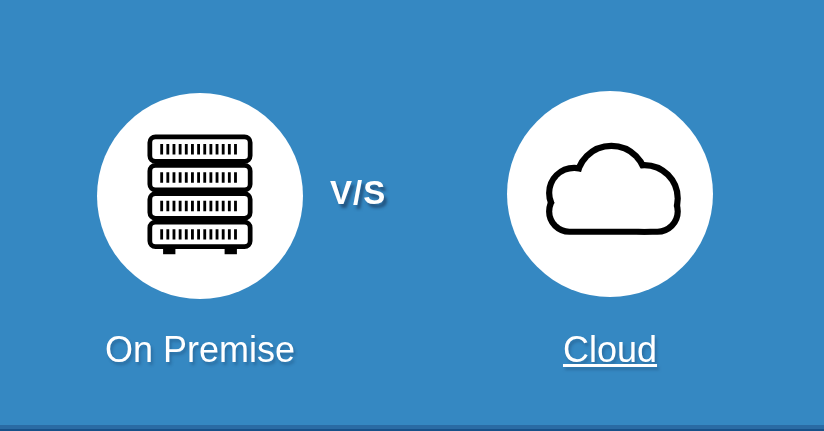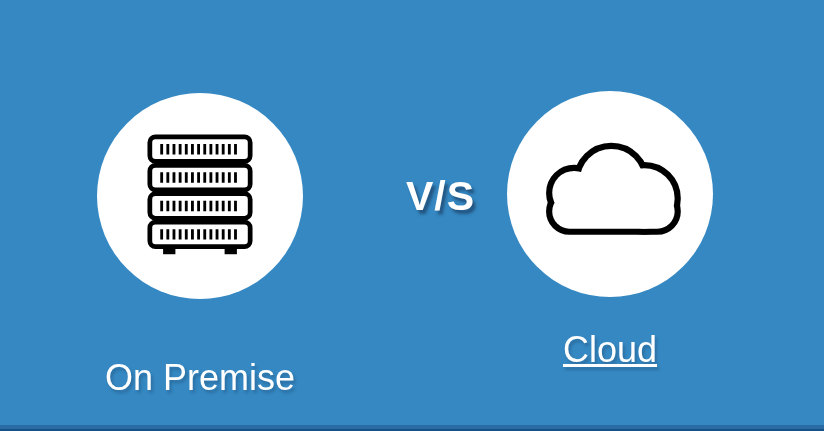--- a/index.html
+++ b/index.html
@@ -11,30 +11,30 @@
   .circle{
     position:absolute;width:206px;height:206px;border-radius:50%;
     background:#ffffff;display:flex;align-items:center;justify-content:center;
   }
   .circle.left{left:97px;top:93px;}
   .circle.right{left:507px;top:91px;}
   .icon-svg{display:block;}
   .cloud-svg{margin-top:-6px;}
   .vs{
     position:absolute;left:330px;top:176px;width:145px;
-    text-align:right;color:#ffffff;font-size:41px;font-weight:700;line-height:1;
+    text-align:left;color:#ffffff;font-size:33px;font-weight:700;line-height:1;
     letter-spacing:1px;
     text-shadow:3px 4px 3px rgba(23,52,86,0.60);
   }
   .label{
     position:absolute;top:332px;width:206px;text-align:center;
     color:#ffffff;font-size:36px;font-weight:400;line-height:1;
     text-shadow:2px 3px 3px rgba(20,50,85,0.30);
   }
-  .label.left{left:97px;margin-top:28px;}
+  .label.left{left:97px;}
   .label.right{left:507px;text-decoration:underline;}
   .footer-bar{
     position:absolute;left:0;bottom:0;width:100%;height:6px;
     background:linear-gradient(to bottom,#2a6ba4 0%,#2a6ba4 62%,#175189 62%,#175189 100%);
   }
 </style>
 </head>
 <body>
 
 <div class="canvas">

